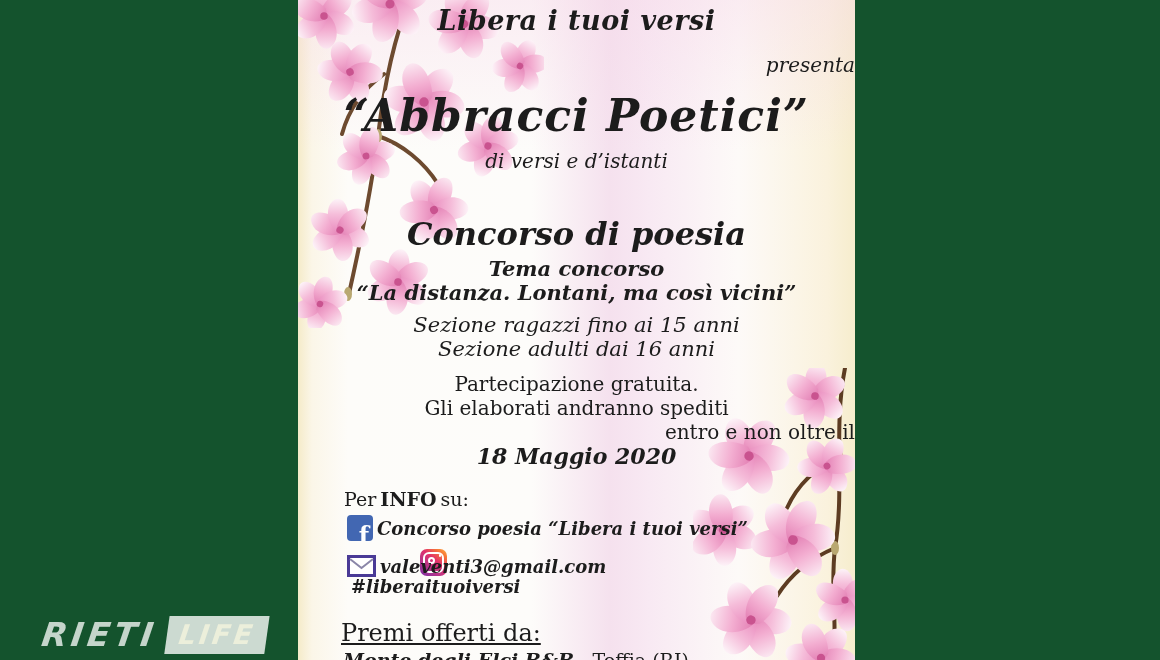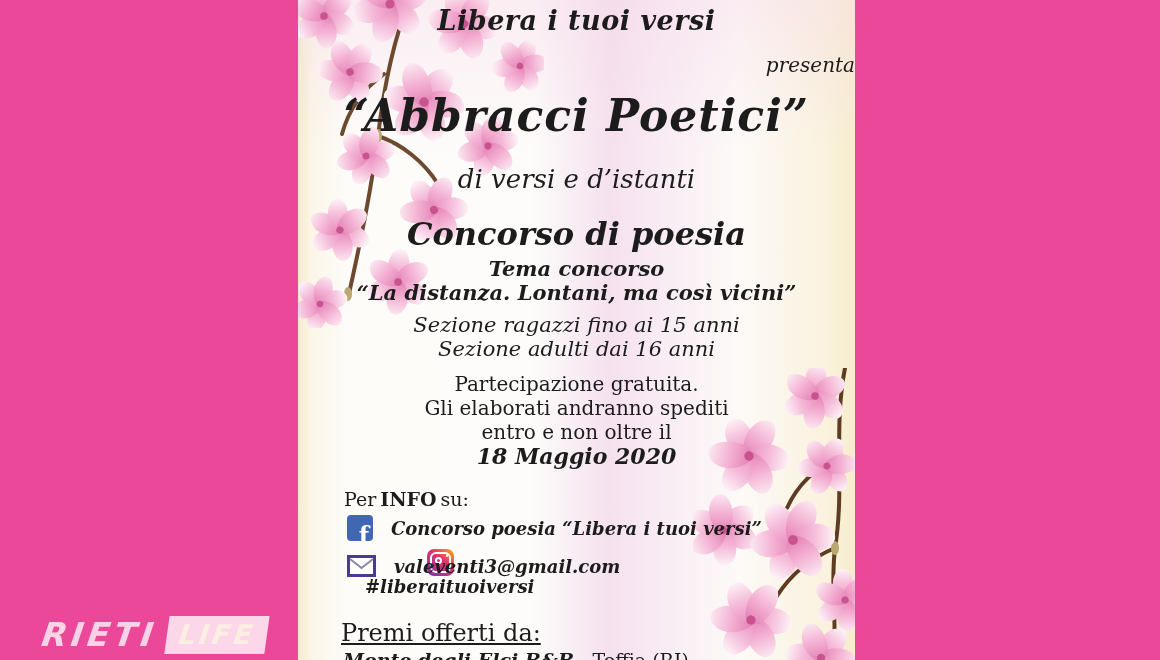--- a/index.html
+++ b/index.html
@@ -1,21 +1,21 @@
 <!DOCTYPE html>
 <html><head>
 <meta charset="utf-8">
 <style>
   * { margin:0; padding:0; box-sizing:border-box; }
   html,body { width:1160px; height:660px; overflow:hidden; }
   body { font-family:"DejaVu Serif", serif; color:#1c1c1c; }
 
   .canvas {
     position:relative; width:1160px; height:660px;
-    background:#ec4899; overflow:hidden;
+    background:#14532d; overflow:hidden;
   }
 
   .poster {
     position:absolute; left:298px; top:0; width:557px; height:660px;
     overflow:hidden;
     background:
       linear-gradient(180deg, rgba(246,215,232,.40) 0%, rgba(246,215,232,0) 150px),
       linear-gradient(90deg,
         #f5ebc9 0%, #fbf6e8 2.5%, #fdfcf9 9%, #fdfcfa 42%,
         #f5e1ee 56%, #f8e9f3 63%, #fdfaf8 79%, #faf2dd 95%, #f6edcd 100%);
@@ -25,39 +25,39 @@
   .flowers.top-left { left:-6px; top:-6px; }
   .flowers.right { right:-4px; bottom:-6px; }
 
   .txt { position:absolute; left:0; right:0; text-align:center; z-index:2; line-height:1.1; }
   .b-i { font-weight:bold; font-style:italic; }
   .ital { font-style:italic; }
 
   .flyer-title     { top:6px;  font-size:27px; letter-spacing:.5px; }
   .presents        { top:54px; font-size:20px;text-align:right; }
   .main-title      { top:92px; font-size:44px; letter-spacing:1px; }
-  .subtitle        { top:165px; font-size:26px; }
+  .subtitle        { top:150px; font-size:20px; }
   .contest-heading { top:217px; font-size:32px; }
   .theme-label     { top:257px; font-size:21px; }
   .theme-line      { top:281px; font-size:21px; }
   .section-1       { top:314px; font-size:21px; }
   .section-2       { top:338px; font-size:21px; }
   .part-1          { top:373px; font-size:20px; }
   .part-2          { top:397px; font-size:20px; }
-  .part-3          { top:421px; font-size:20px; }
+  .part-3          { top:421px; font-size:20px;text-align:right; }
   .deadline        { top:444px; font-size:22px; }
 
   .info-label { position:absolute; left:46px; top:488px; font-size:19px; z-index:2; }
   .info-label .bold { font-weight:bold; margin:0 4px; }
 
   .channel-row { position:absolute; left:49px; z-index:2; display:flex; align-items:center; }
   .row-fb   { top:515px; }
   .row-ig   { top:549px;flex-direction:column; }
   .row-mail { top:555px; }
-  .channel-label { margin-left:18px; font-size:18px; font-weight:bold; font-style:italic; white-space:nowrap; }
+  .channel-label { margin-left:4px; font-size:18px; font-weight:bold; font-style:italic; white-space:nowrap; }
 
   .fb-icon {
     width:26px; height:26px; border-radius:4px; background:#4267B2;
     position:relative; overflow:hidden; flex:0 0 26px;
   }
   .fb-icon span {
     position:absolute; right:4px; bottom:-7px; color:#fff;
     font-family:"DejaVu Serif", serif; font-weight:bold; font-size:24px; line-height:1;
   }
   .ig-icon {

